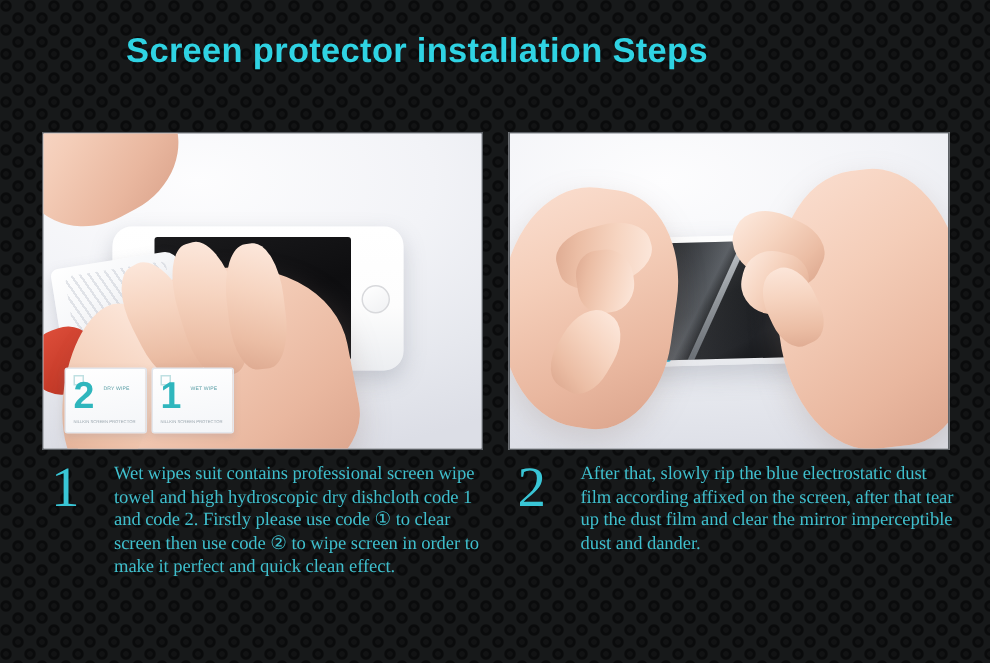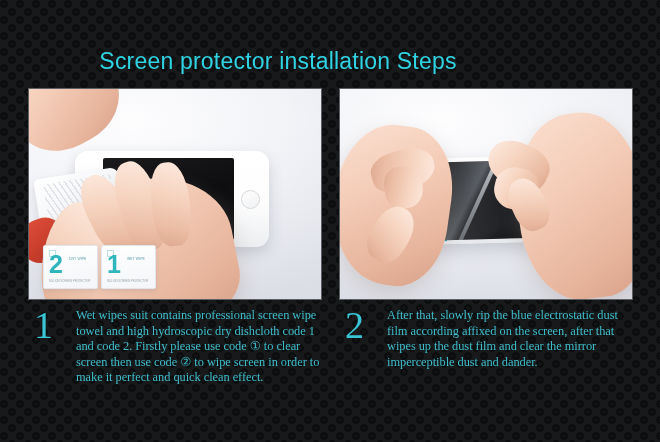--- a/index.html
+++ b/index.html
@@ -13,25 +13,25 @@
     background-color:#17191a;
     background-image:
       radial-gradient(circle at 4px 4px, rgba(255,255,255,0.030) 1.6px, transparent 2.2px),
       radial-gradient(circle at 12px 12px, rgba(255,255,255,0.030) 1.6px, transparent 2.2px),
       radial-gradient(circle at 4px 4px, rgba(0,0,0,0.55) 3.4px, transparent 4.2px),
       radial-gradient(circle at 12px 12px, rgba(0,0,0,0.55) 3.4px, transparent 4.2px);
     background-size:16px 16px,16px 16px,16px 16px,16px 16px;
   }
   
   .title{
-    position:absolute;left:0;top:48px;width:556px;
+    position:absolute;left:0;top:20px;width:556px;
     text-align:center;
     color:#2fd3e3;
     font-size:23px;
-    font-weight:400;
+    font-weight:700;
     letter-spacing:.2px;
     white-space:nowrap;
   }
   
   .panel{
     position:absolute;top:88px;height:212px;
     background:#eef0f4;
     overflow:hidden;
     border:1px solid #5d6166;
     box-sizing:border-box;
@@ -289,16 +289,16 @@
     </div>
   </div>
 
   <div class="step s1">
     <div class="idx">1</div>
     <div class="body">Wet wipes suit contains professional screen wipe towel and high hydroscopic dry dishcloth code 1 and code 2. Firstly please use code ① to clear screen then use code ② to wipe screen in order to make it perfect and quick clean effect.</div>
   </div>
 
   <div class="step s2">
     <div class="idx">2</div>
-    <div class="body">After that, slowly rip the blue electrostatic dust film according affixed on the screen, after that wipes up the dust film and clear the mirror imperceptible dust and dander.</div>
+    <div class="body">After that, slowly rip the blue electrostatic dust film according affixed on the screen, after that tear up the dust film and clear the mirror imperceptible dust and dander.</div>
   </div>
 
 </div>
 
 </body></html>

